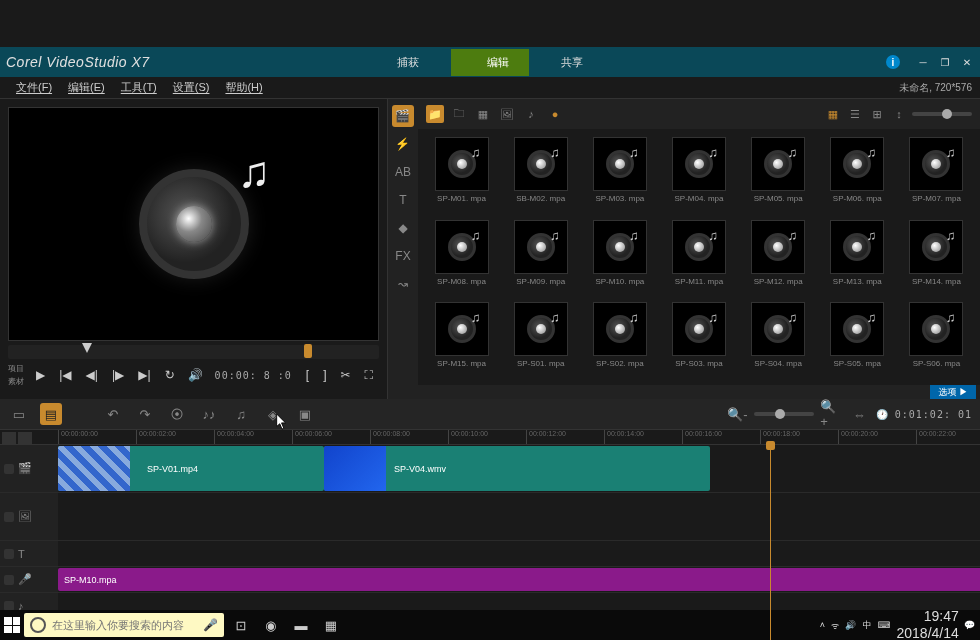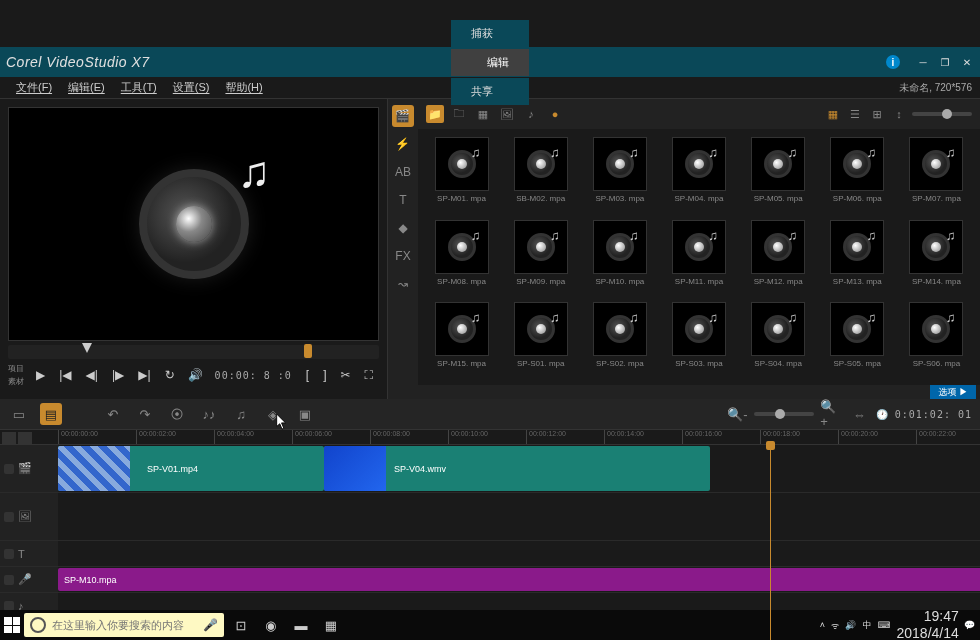--- a/index.html
+++ b/index.html
@@ -1,23 +1,23 @@
 <!DOCTYPE html>
 <html><head>
 <meta charset="utf-8">
 <style>
 * { margin: 0; padding: 0; box-sizing: border-box; font-family: "Segoe UI", Arial, sans-serif; }
 body { width: 980px; height: 640px; background: #1a1a1a; color: #ccc; overflow: hidden; position: relative; }
 
 
 .title-bar { height: 30px; background: #0a4858; display: flex; align-items: center; padding: 0 6px; margin-top: 47px; }
 .app-title { font-size: 14px; font-style: italic; color: #e0e0e0; letter-spacing: 0.5px; }
-.top-tabs { margin-left: auto; display: flex; gap: 2px; position: absolute; left: 50%; transform: translateX(-50%); flex-direction: column; }
+.top-tabs { margin-left: auto; display: flex; gap: 12px; position: absolute; left: 50%; transform: translateX(-50%); }
 .top-tab { padding: 6px 20px; font-size: 11px; background: #0a4858; color: #ddd; cursor: pointer; }
-.top-tab.active { background: #404040; color: #fff; padding-left: 36px; }
+.top-tab.active { background: #4d7c0f; color: #fff; padding-left: 36px; }
 .win-controls { margin-left: auto; display: flex; gap: 8px; align-items: center; }
 .win-btn { width: 14px; height: 14px; display: flex; align-items: center; justify-content: center; color: #ddd; font-size: 10px; cursor: pointer; }
 .info-icon { width: 14px; height: 14px; background: #0088cc; border-radius: 50%; color: #fff; font-size: 10px; display: flex; align-items: center; justify-content: center; margin-right: 8px; font-weight: bold; }
 
 
 .menu-bar { height: 22px; background: #1a1a1a; display: flex; align-items: center; padding: 0 8px; border-bottom: 1px solid #333; }
 .menu-item { font-size: 11px; color: #ccc; padding: 0 8px; cursor: pointer; text-decoration: underline; text-underline-offset: 2px; }
 .doc-info { margin-left: auto; font-size: 10px; color: #aaa; }
 
 

